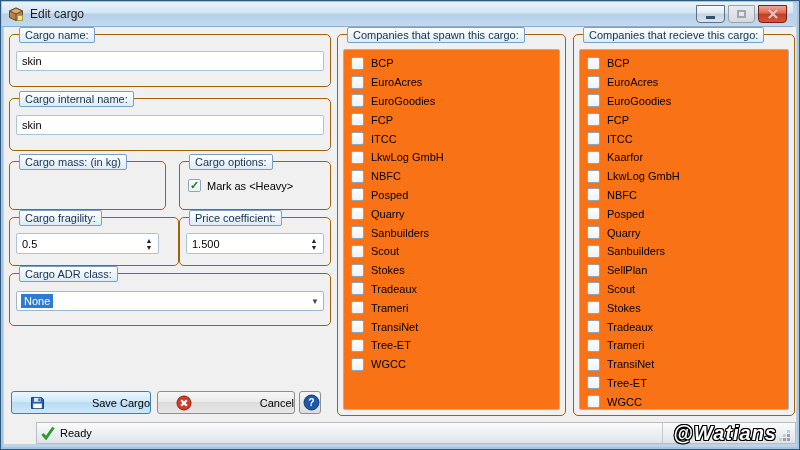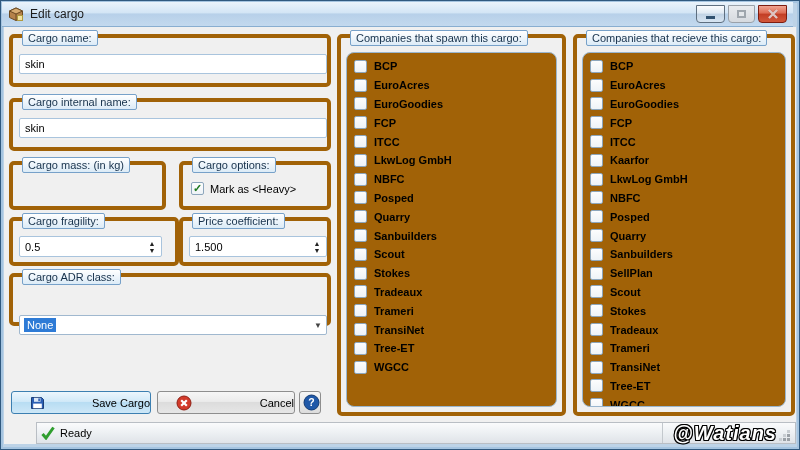--- a/index.html
+++ b/index.html
@@ -21,21 +21,21 @@
   .wbtn.min { background:linear-gradient(#fbfcfd,#dfe9f3 45%,#c0d2e4 50%,#d7e5f2); }
   .wbtn.min i { display:block; width:9px; height:3px; background:#31516f; margin-top:7px; }
   .wbtn.max { width:27px; background:linear-gradient(#e9ebee,#d6dadf); border-color:#9aa1a9; }
   .wbtn.max i { display:block; width:9px; height:8px; border:2px solid #9fa6ad; background:#e4e7ea; }
   .wbtn.close { background:linear-gradient(#f0a492,#dd6a51 45%,#c23d24 50%,#d2573a); border-color:#7e1d10; }
 
   
   .content { position:absolute; left:3px; right:3px; top:26px; bottom:5px;
     background:#f0f0f0; font-size:11px; }
 
-  .group { position:absolute; border:4px solid #a16207; border-radius:5px;padding-left:20px; }
+  .group { position:absolute; border:1px solid #a16207; border-radius:5px;padding-left:20px; }
   .glabel { position:absolute; top:-8px; left:9px; border:1px solid #77a1c9;
     background:linear-gradient(#ffffff,#dcebf7); padding:1px 5px; font-size:11px;
     color:#16314b; border-radius:2px; line-height:12px; white-space:nowrap; }
 
   .tf { position:absolute; border:1px solid #a9c4dd; background:#fff; font-size:11px;
     padding:2px 5px; font-family:"Liberation Sans", sans-serif; color:#000; border-radius:2px; }
 
   .spinwrap { position:absolute; }
   .spinwrap .tf { position:static; width:100%; height:100%; display:block; }
   .arrows { position:absolute; right:4px; top:2px; bottom:2px; width:12px;
@@ -49,22 +49,22 @@
 
   .optrow { position:absolute; display:flex; align-items:center; gap:6px; color:#000; }
 
   .combo { position:absolute; border:1px solid #a0b8cf; background:#fff; border-radius:2px;
     display:flex; align-items:center; padding:0 4px; }
   .combo .sel { background:#2e7bd6; color:#fff; padding:1px 3px; font-size:11px; }
   .combo .carrow { margin-left:auto; font-size:8px; color:#444; }
 
   
   .listbox { position:absolute; left:5px; right:5px; top:14px; bottom:5px;
-    border:1px solid #9ab6cf; background:#a16207; border-radius:8px; overflow:hidden;
-    padding:4px 0 0 7px;font-weight:bold; }
+    border:1px solid #9ab6cf; background:#f97316; border-radius:2px; overflow:hidden;
+    padding:4px 0 0 7px; }
   .row { display:flex; align-items:center; gap:7px; height:18.8px; color:#000; }
 
   
   .btn { position:absolute; height:23px; border-radius:3px; font-size:11px;
     font-family:"Liberation Sans", sans-serif; color:#000; display:flex; align-items:center;
     justify-content:flex-end; cursor:default; }
   .btn .bicon { position:absolute; left:18px; display:flex; align-items:center; }
   .btn.save { border:1px solid #3c7fb1; background:linear-gradient(#ecf6fd,#d1e9f8 45%,#b8ddf3 50%,#cde7f7); }
   .btn.cancel { border:1px solid #8e8e8e; background:linear-gradient(#f6f6f6,#ebebeb 45%,#dcdcdc 50%,#e6e6e6); }
   .btn.help { border:1px solid #8e8e8e; background:linear-gradient(#f6f6f6,#dcdcdc); padding:0; }
@@ -155,21 +155,21 @@
         <input class="tf" value="1.500" style="">
         <span class="arrows">
           <span>▲</span>
           <span>▼</span>
         </span>
       </div>
     </div>
 
     <div class="group" style="left:5px; top:246px; width:322px; height:53px;">
       <span class="glabel">Cargo ADR class:</span>
-      <div class="combo" style="left:6px; top:17px; width:308px; height:20px;margin-top:21px;">
+      <div class="combo" style="left:6px; top:17px; width:308px; height:20px;">
         <span class="sel">None</span>
         <span class="carrow">▼</span>
       </div>
     </div>
 
     <button class="btn save" style="left:7px; top:364px; width:140px;">
       <span class="bicon">
         <svg width="15" height="15" viewBox="0 0 15 15">
           <path d="M1.5 2.5h10l2 2v9h-12z" fill="#2b5fb4" stroke="#1c3f7a"></path>
           <rect x="4" y="2.8" width="6.5" height="4" fill="#d9e6f6"></rect>

